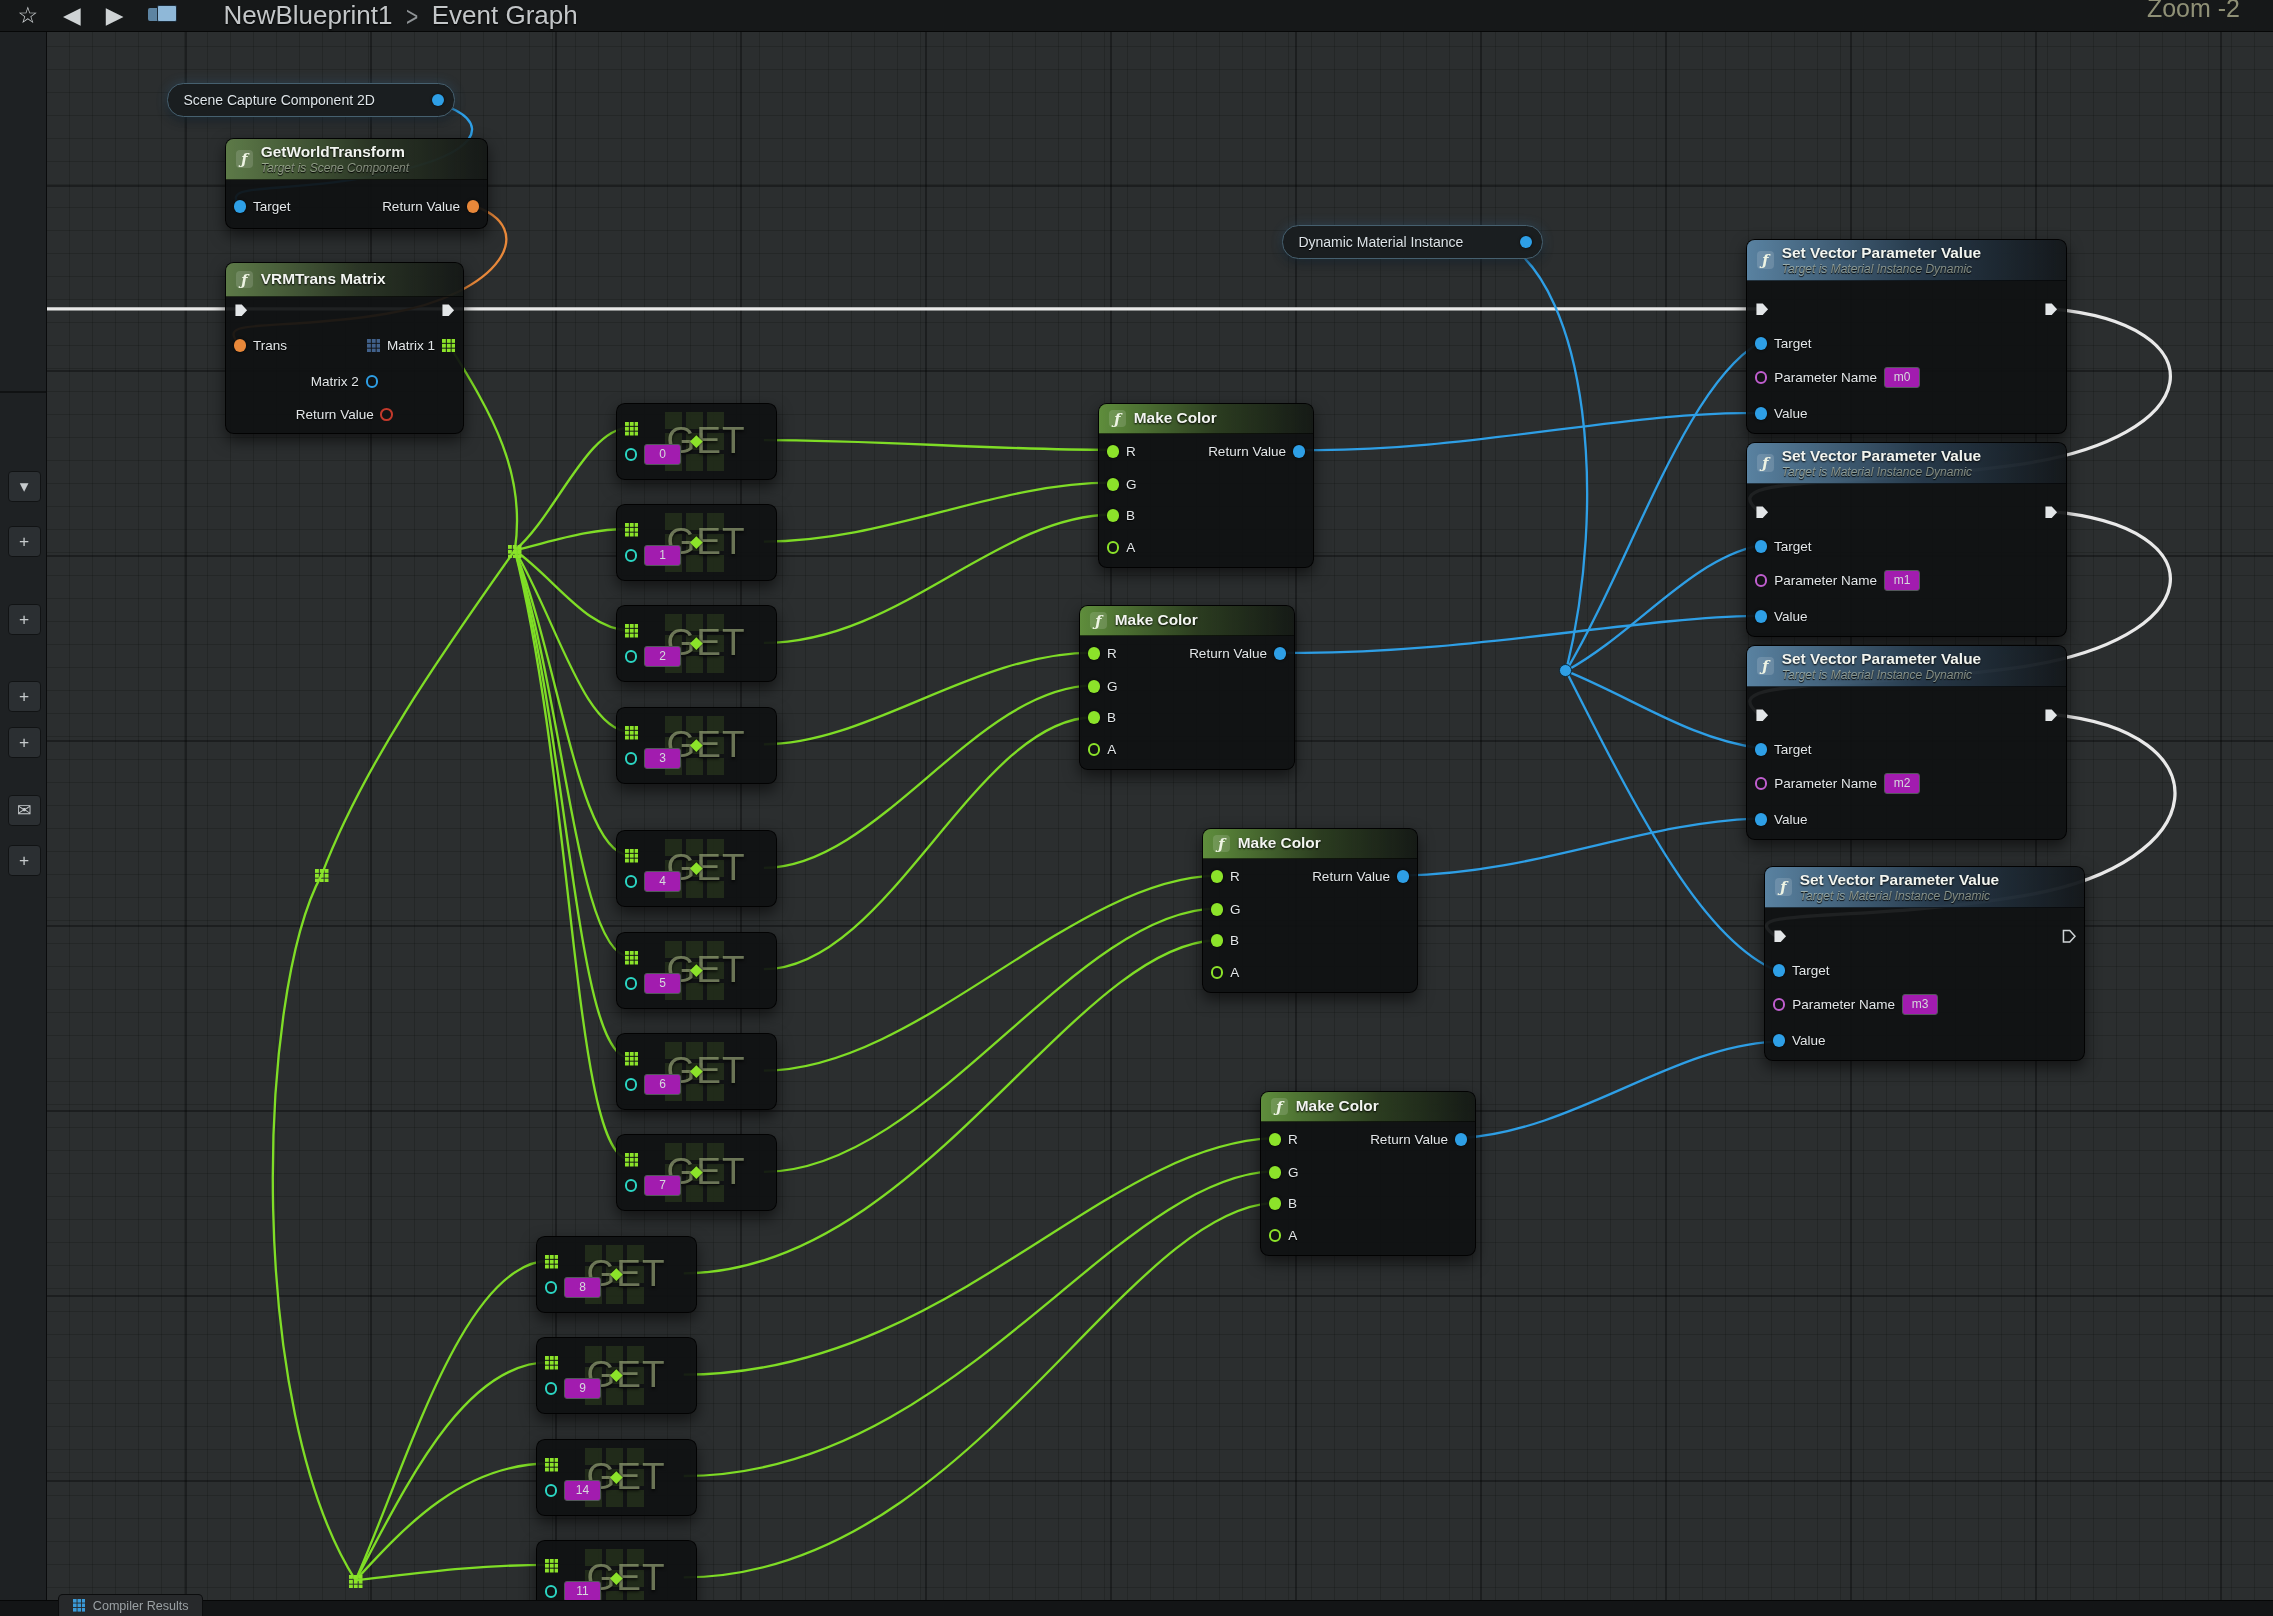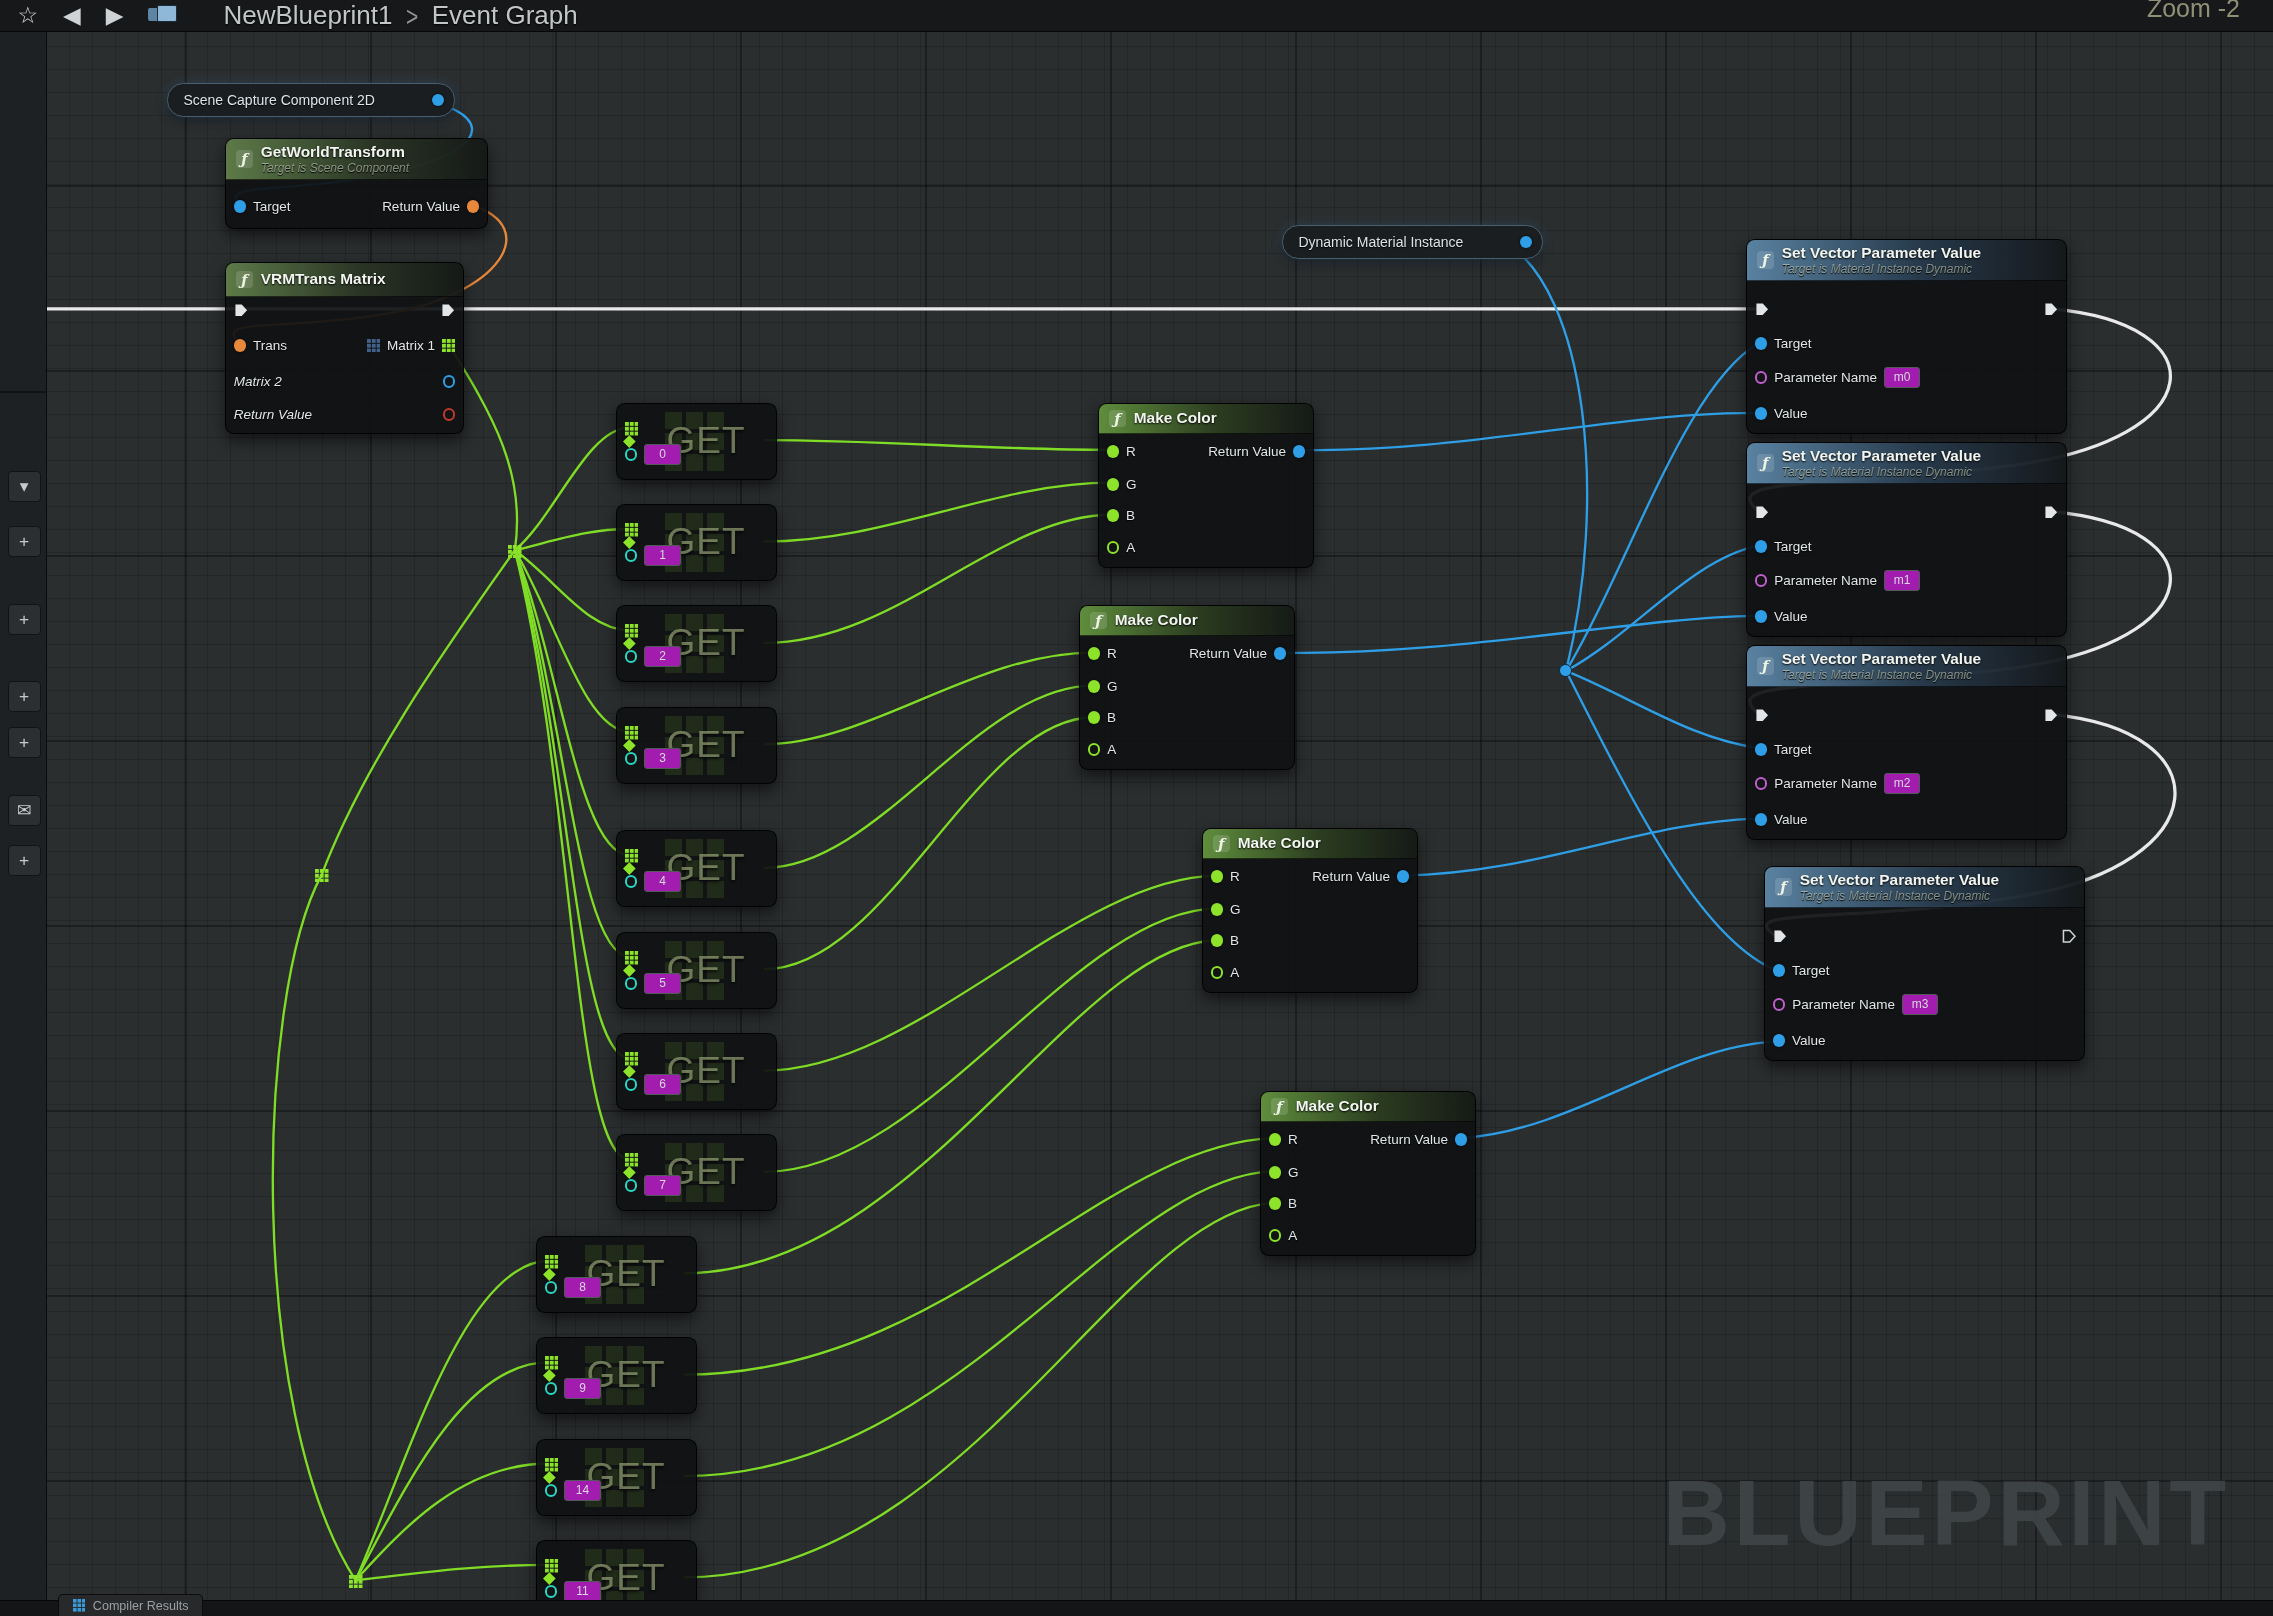--- a/index.html
+++ b/index.html
@@ -29,21 +29,21 @@
   .nhead{display:flex;align-items:center;gap:7.7px;padding:3.9px 9.7px;border-radius:7.7px 7.7px 0 0;
     border-bottom:1px solid rgba(0,0,0,.6);}
   .nhead.h-green{background:linear-gradient(90deg,rgba(96,126,74,.97),rgba(52,66,44,.75) 55%,rgba(28,33,28,.45));}
   .nhead.h-mkcolor{background:linear-gradient(90deg,rgba(98,146,62,.97),rgba(52,74,36,.75) 55%,rgba(28,36,26,.45));}
   .nhead.h-blue{background:linear-gradient(90deg,rgba(92,134,166,.97),rgba(46,70,92,.75) 55%,rgba(26,32,38,.45));}
   .fglyph{flex:none;width:17.4px;height:17.4px;border-radius:3.9px;background:rgba(255,255,255,.14);
     color:#eef4e4;font:italic bold 14.5px "DejaVu Serif",serif;display:flex;align-items:center;justify-content:center;}
   .ntitle{font-size:15.4px;font-weight:bold;color:#f2f5f0;text-shadow:0 1px 1.9px #000;white-space:nowrap;}
   .nsub{font-size:12px;font-style:italic;color:rgba(220,232,210,.55);text-shadow:0 1px 1px #000;white-space:nowrap;}
   .prow{position:absolute;left:0;right:0;height:27px;display:flex;align-items:center;gap:6.8px;padding:0 7.7px;box-sizing:border-box;}
-  .prow.out{justify-content:space-between;font-style:italic;}
+  .prow.out{justify-content:center;}
   .prow.both{justify-content:space-between;}
   .pgroup{display:flex;align-items:center;gap:6.8px;}
   .plabel{font-size:13.5px;color:#e2e6e8;text-shadow:0 1px 1px #000;white-space:nowrap;}
   .pin{flex:none;width:12.6px;height:12.6px;border-radius:50%;box-shadow:0 0 2.9px rgba(0,0,0,.7);}
   .c-blue{background:#2e9fe6}.c-orange{background:#e8883a}.c-green{background:#8ce32a}
   .ring{flex:none;width:8.7px;height:8.7px;border-radius:50%;background:transparent;border:2.4px solid #999;}
   .ring-blue{border-color:#2e9fe6}.ring-red{border-color:#c2392b}.ring-purple{border-color:#c05ecf}
   .ring-cyan{border-color:#2bd6c3}.ring-green{border-color:#8ce32a}
   .epin{flex:none}.gpin{flex:none}
   .gpin-dim{flex:none;opacity:.85}
@@ -99,21 +99,20 @@
       <rect y="10" width="4" height="4"></rect>
         <rect x="5" y="10" width="4" height="4"></rect>
         <rect x="10" y="10" width="4" height="4"></rect>
     </g>
     <path id="ep" d="M1.5 1.5 H8 L13.5 7.5 L8 13.5 H1.5 Z"></path>
   </defs>
 </svg>
 
 <div class="canvas">
 
-  <div class="watermark">BLUEPRINT</div>
 
   <svg class="wires" width="2274" height="1616" viewBox="0 0 2355 1674">
 
     <path class="w-exec" d="M45 320 L 1822 320"></path>
     <path class="w-exec" d="M2124 320 C 2300 335, 2290 455, 2085 482 C 1905 506, 1775 492, 1822 530"></path>
     <path class="w-exec" d="M2124 530 C 2300 545, 2290 665, 2085 692 C 1905 716, 1775 702, 1822 740"></path>
     <path class="w-exec" d="M2124 740 C 2305 757, 2295 895, 2095 928 C 1915 958, 1790 938, 1841 971"></path>
 
     <path class="w-blue" d="M429 102 C 500 112, 520 150, 420 175 C 300 205, 228 185, 247 213"></path>
     <path class="w-blue" d="M1556 249 C 1645 300, 1665 520, 1622 695"></path>

